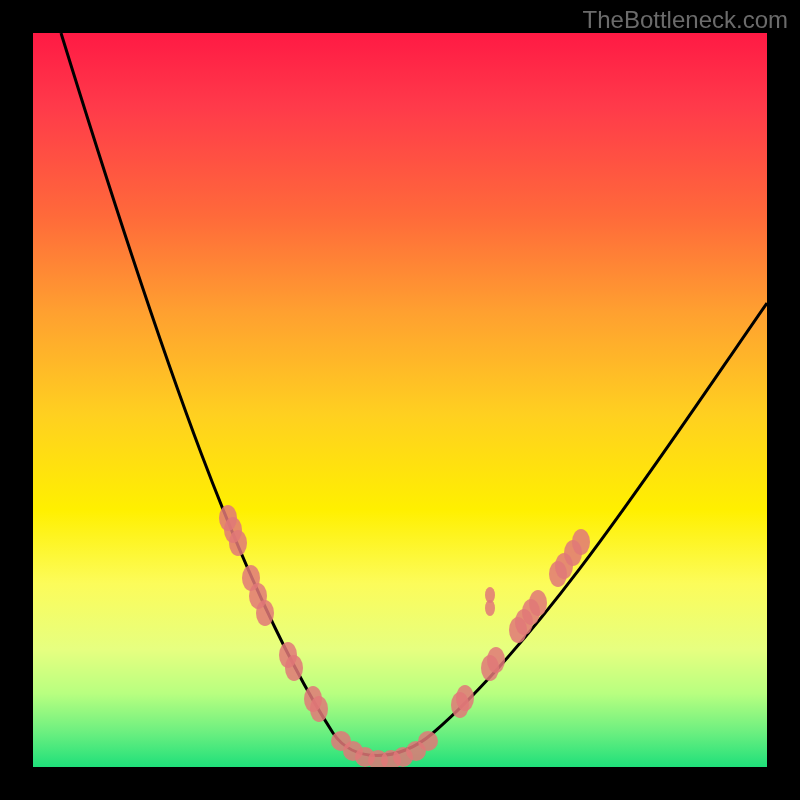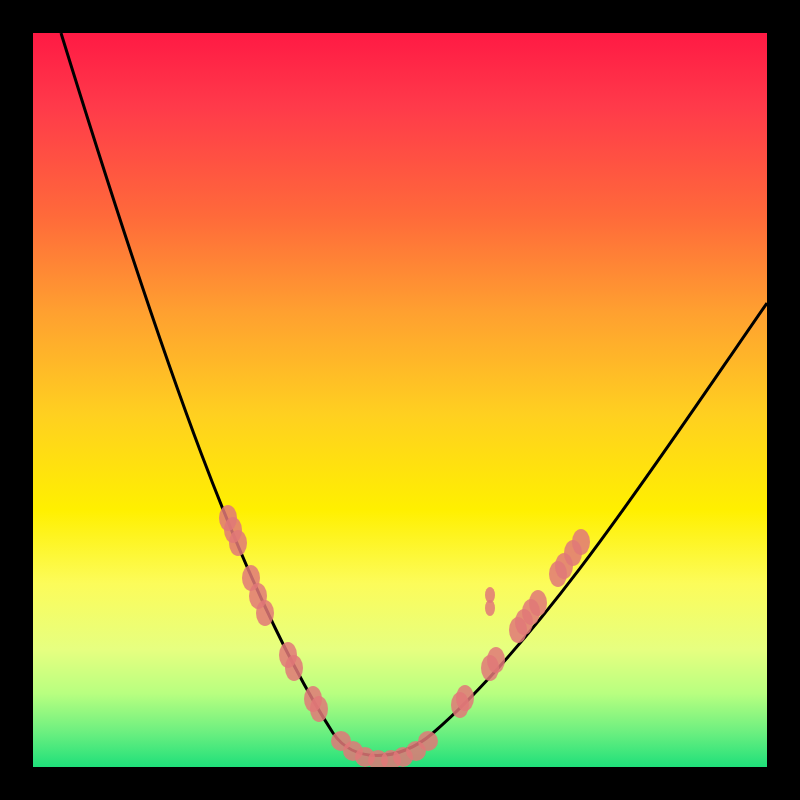--- a/index.html
+++ b/index.html
@@ -53,20 +53,21 @@
     left: 0;
     top: 0;
     width: 734px;
     height: 734px;
   }
 </style>
 </head>
 <body>
 
 <div class="frame">
+  <div class="watermark">TheBottleneck.com</div>
   <div class="plot">
     <svg class="curve" viewBox="0 0 734 734">
 
       <path fill="none" stroke="#000" stroke-width="3" d="M 28 0 C 130 330, 210 560, 300 700 C 320 730, 365 730, 400 700 C 510 605, 630 420, 734 270"></path>
 
       <g fill="#e07878" fill-opacity="0.85">
         <ellipse cx="195" cy="485" rx="9" ry="13"></ellipse>
         <ellipse cx="200" cy="497" rx="9" ry="13"></ellipse>
         <ellipse cx="205" cy="510" rx="9" ry="13"></ellipse>
         <ellipse cx="218" cy="545" rx="9" ry="13"></ellipse>

